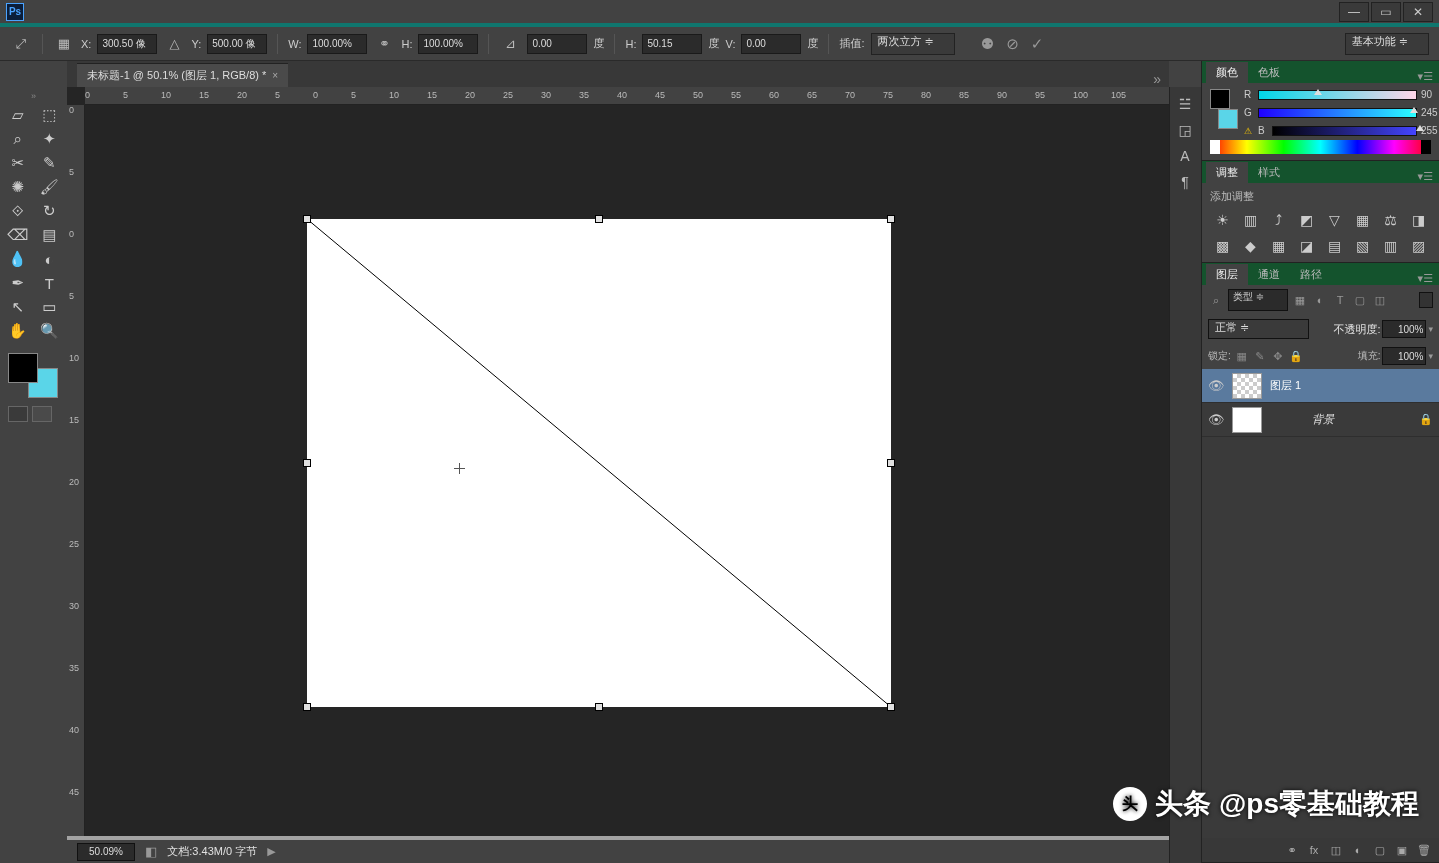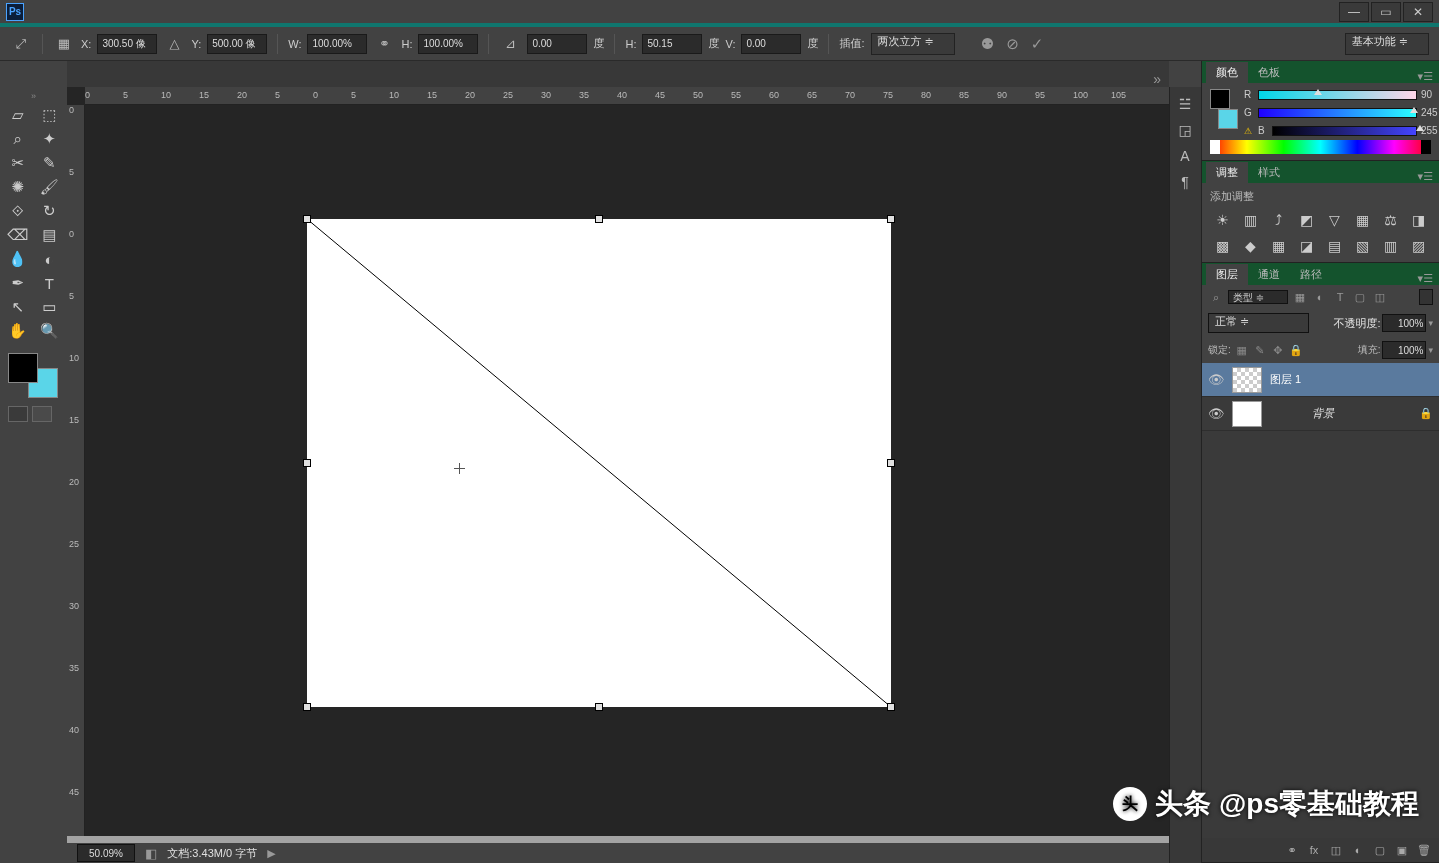--- a/index.html
+++ b/index.html
@@ -51,21 +51,21 @@
 .h-bl { left: -4px; bottom: -4px; } .h-br { right: -4px; bottom: -4px; }
 .h-ml { left: -4px; top: 50%; margin-top: -4px; } .h-mr { right: -4px; top: 50%; margin-top: -4px; }
 .h-tm { left: 50%; top: -4px; margin-left: -4px; } .h-bm { left: 50%; bottom: -4px; margin-left: -4px; }
 .pivot { position: absolute; left: 147px; top: 244px; width: 11px; height: 11px; }
 .pivot::before, .pivot::after { content: ""; position: absolute; background: #555; }
 .pivot::before { left: 5px; top: 0; width: 1px; height: 11px; }
 .pivot::after { top: 5px; left: 0; height: 1px; width: 11px; }
 .diag-line { position: absolute; left: 0; top: 0; width: 100%; height: 100%; }
 
 
-.statusbar { position: absolute; left: 67px; bottom: 0; right: 270px; height: 27px; background: #424242; display: flex; align-items: center; padding: 0 10px; gap: 10px; border-top: 7px solid #a3a3a3; }
+.statusbar { position: absolute; left: 67px; bottom: 0; right: 270px; height: 27px; background: #424242; display: flex; align-items: center; padding: 0 10px; gap: 10px; border-top: 4px solid #a3a3a3; }
 .zoom-field { width: 58px; height: 18px; background: #2b2b2b; border: 1px solid #111; color: #ddd; font-size: 10px; text-align: center; }
 
 
 .panel-icons-col { position: absolute; right: 238px; top: 87px; width: 32px; bottom: 0; background: #383838; display: flex; flex-direction: column; gap: 4px; padding: 6px 2px; border-left: 1px solid #222; }
 .panel-icon { width: 26px; height: 22px; display: flex; align-items: center; justify-content: center; color: #bbb; font-size: 14px; }
 
 .right-panels { position: absolute; right: 0; top: 61px; width: 238px; bottom: 0; background: #424242; border-left: 1px solid #222; display: flex; flex-direction: column; }
 .panel { border-bottom: 1px solid #222; }
 .panel-tabs { display: flex; background: #14532d; height: 22px; align-items: end; padding-left: 4px; text-align: center; }
 .ptab { padding: 3px 10px; font-size: 11px; color: #bbb; }
@@ -94,21 +94,21 @@
 
 
 .adj-body { color: #bbb; }
 .adj-label { font-size: 11px; margin-bottom: 6px; }
 .adj-icons { display: flex; flex-wrap: wrap; gap: 6px; justify-content: center; }
 .adj-ic { width: 22px; height: 20px; display: flex; align-items: center; justify-content: center; font-size: 14px; color: #ccc; }
 
 
 .layers-panel { flex: 1; display: flex; flex-direction: column; }
 .layers-filter { display: flex; gap: 4px; padding: 4px 6px; align-items: center; }
-.filter-select { flex: 0 0 60px; height: 14px; background: #2b2b2b; border: 1px solid #111; color: #ccc; font-size: 10px; padding: 0 4px; }
+.filter-select { flex: 0 0 60px; height: 22px; background: #2b2b2b; border: 1px solid #111; color: #ccc; font-size: 10px; padding: 0 4px; }
 .filter-ic { width: 16px; height: 16px; display: flex; align-items: center; justify-content: center; color: #999; font-size: 11px; }
 .filter-toggle { margin-left: auto; width: 14px; height: 16px; background: #333; border: 1px solid #111; }
 .layers-row2 { display: flex; gap: 24px; padding: 4px 6px; align-items: center; }
 .blend-select { flex: 1; height: 20px; background: #3a3a3a; border: 1px solid #111; color: #ddd; font-size: 11px; padding: 0 6px; }
 .opacity-wrap { display: flex; align-items: center; gap: 2px; }
 .opacity-input { width: 44px; height: 18px; background: #2b2b2b; border: 1px solid #111; color: #ddd; font-size: 10px; text-align: right; padding: 0 2px; }
 .lock-row { display: flex; gap: 4px; padding: 4px 6px; align-items: center; font-size: 10px; color: #bbb; }
 .lock-ic { width: 14px; height: 14px; display: flex; align-items: center; justify-content: center; color: #888; font-size: 11px; }
 .layer-list { flex: 1; background: #3a3a3a; overflow: auto; }
 .layer-item { display: flex; align-items: center; height: 34px; border-bottom: 1px solid #2e2e2e; gap: 8px; padding: 0 6px; }
@@ -169,20 +169,24 @@
   <div class="opt-select"><span>两次立方</span> ≑</div>
   <div class="commit-icons">
     <span>⚉</span>
     <span>⊘</span>
     <span class="check-icon">✓</span>
   </div>
   <div class="opt-select workspace-select"><span>基本功能</span> ≑</div>
 </div>
 
 <div class="doc-tabs">
+  <div class="doc-tab">
+    <span>未标题-1 @ 50.1% (图层 1, RGB/8) *</span>
+    <span class="doc-tab-close">×</span>
+  </div>
   <span class="expand-arrow">»</span>
 </div>
 
 <div class="toolbar">
   <div style="text-align:center;font-size:9px;color:#888;padding:2px">»</div>
   <div class="tool-row">
       <div class="tool-btn">▱</div>
       <div class="tool-btn">⬚</div>
     </div>
   <div class="tool-row">

